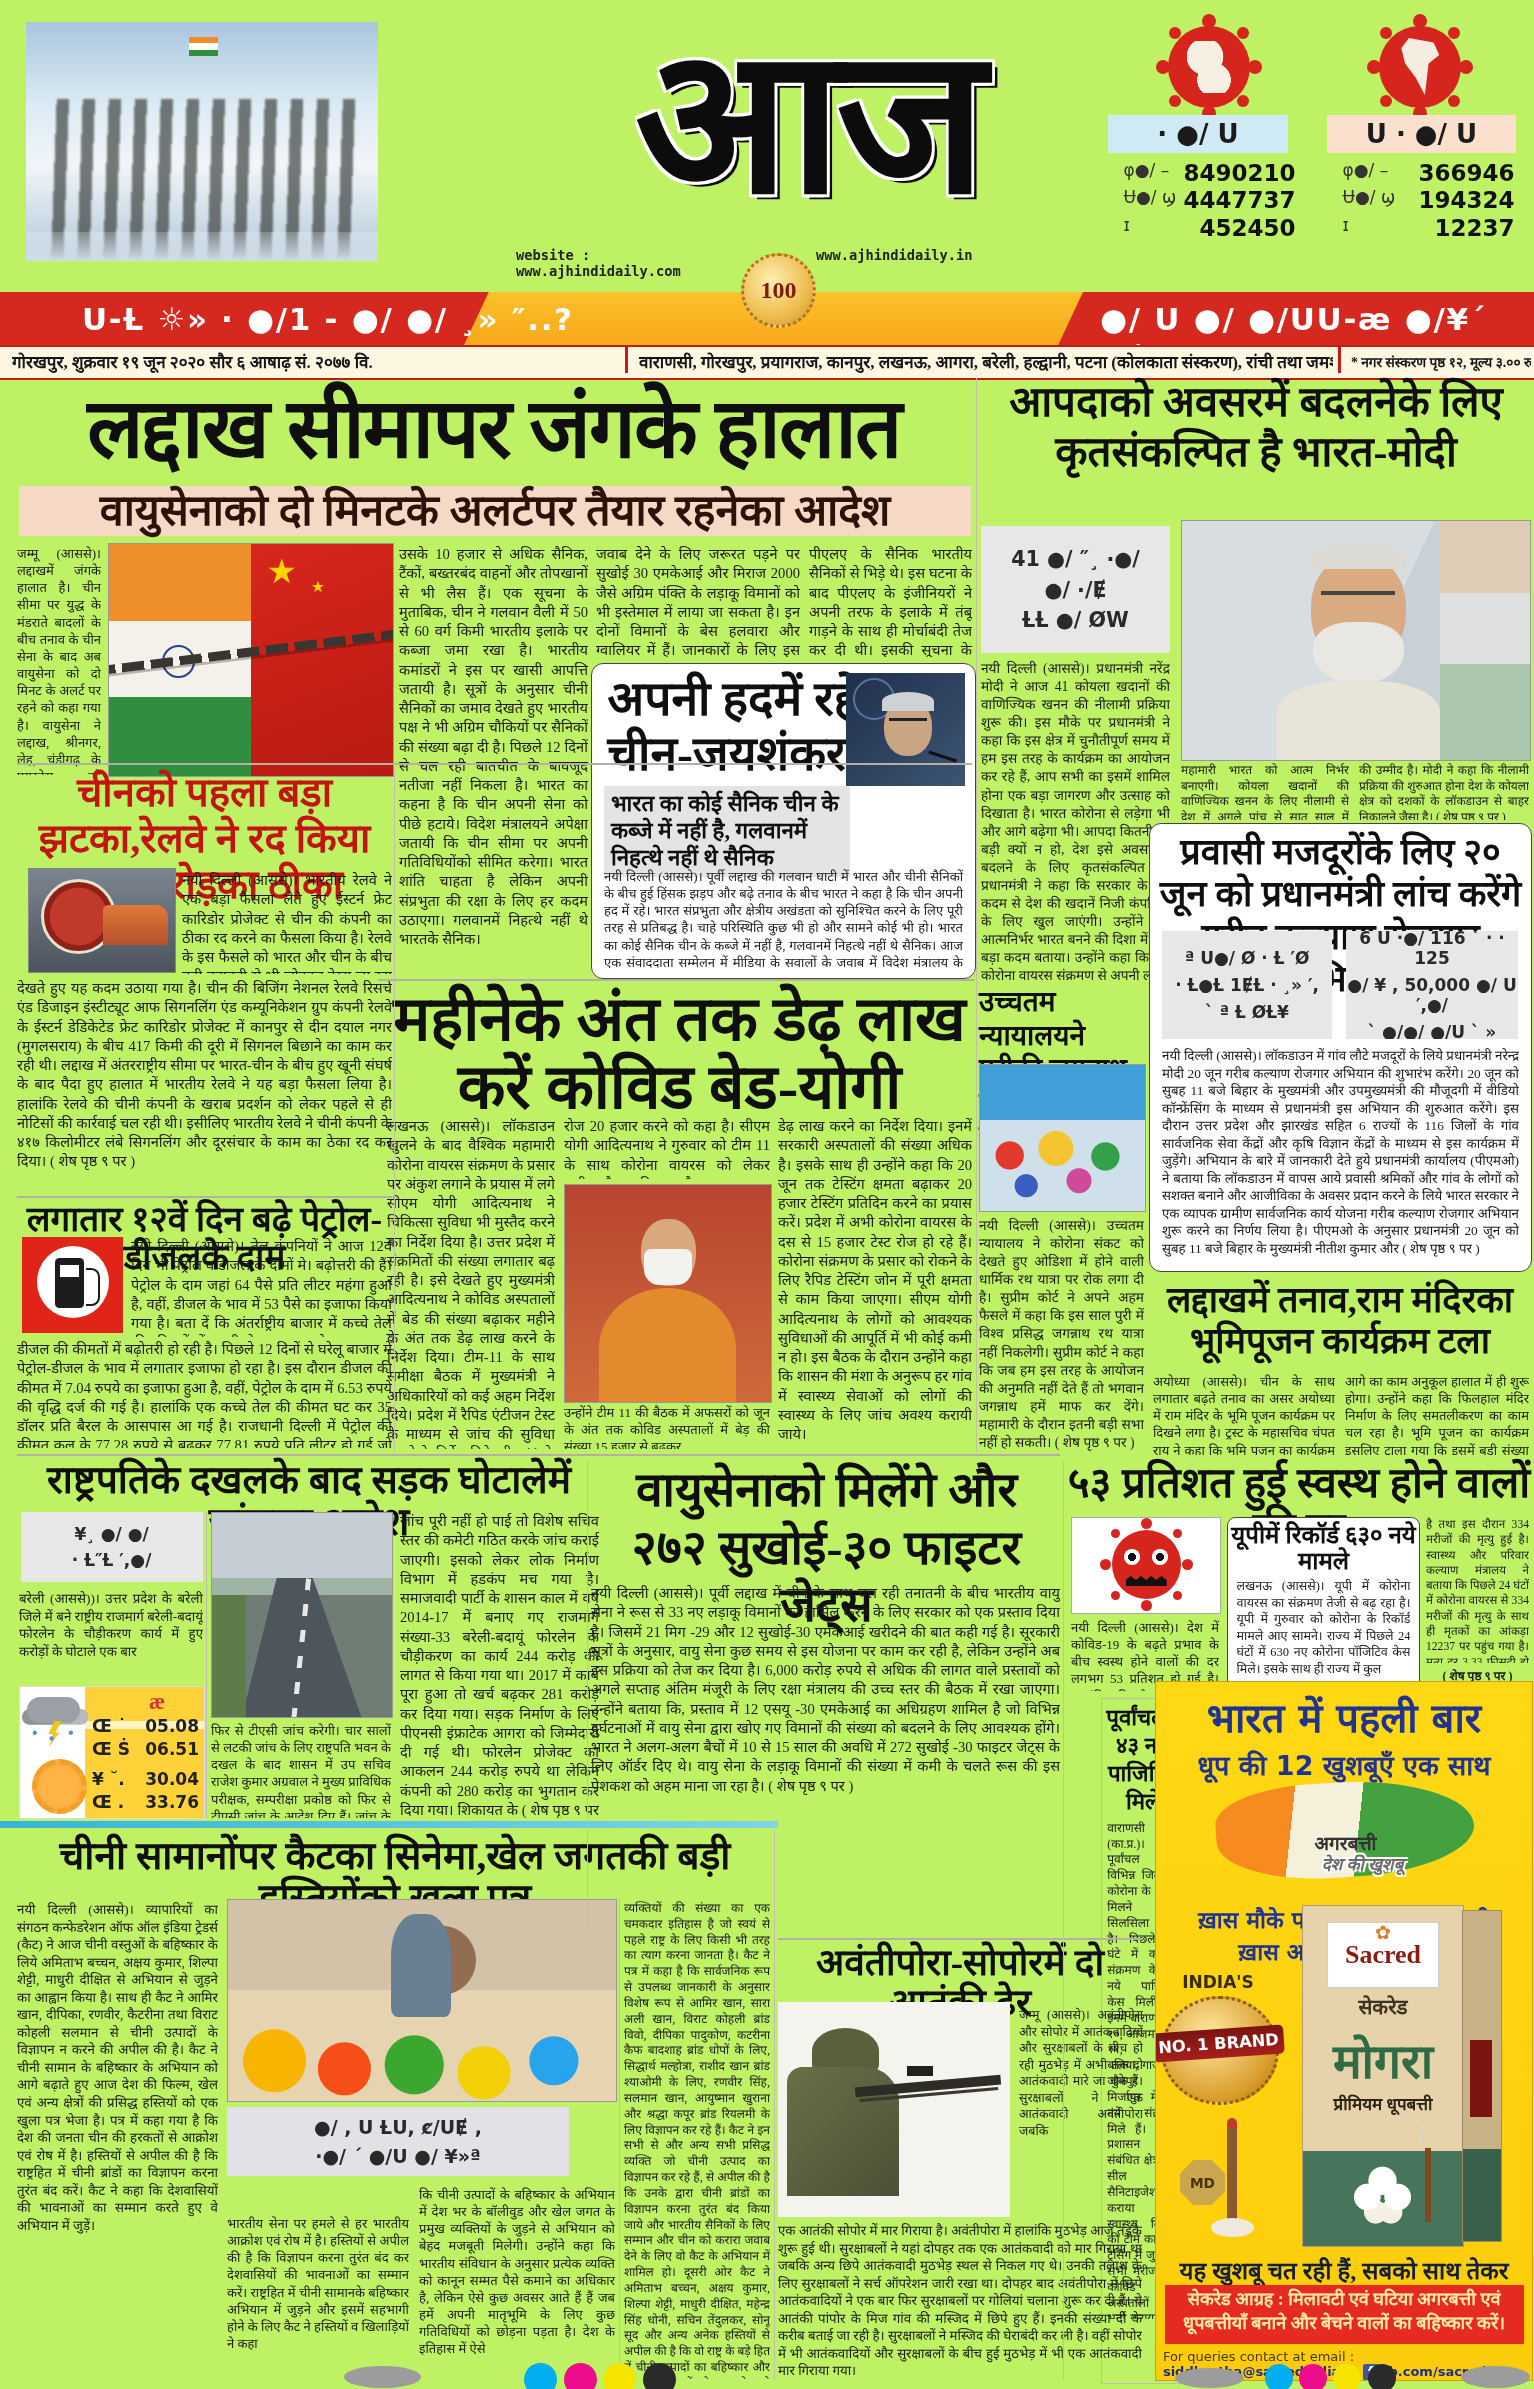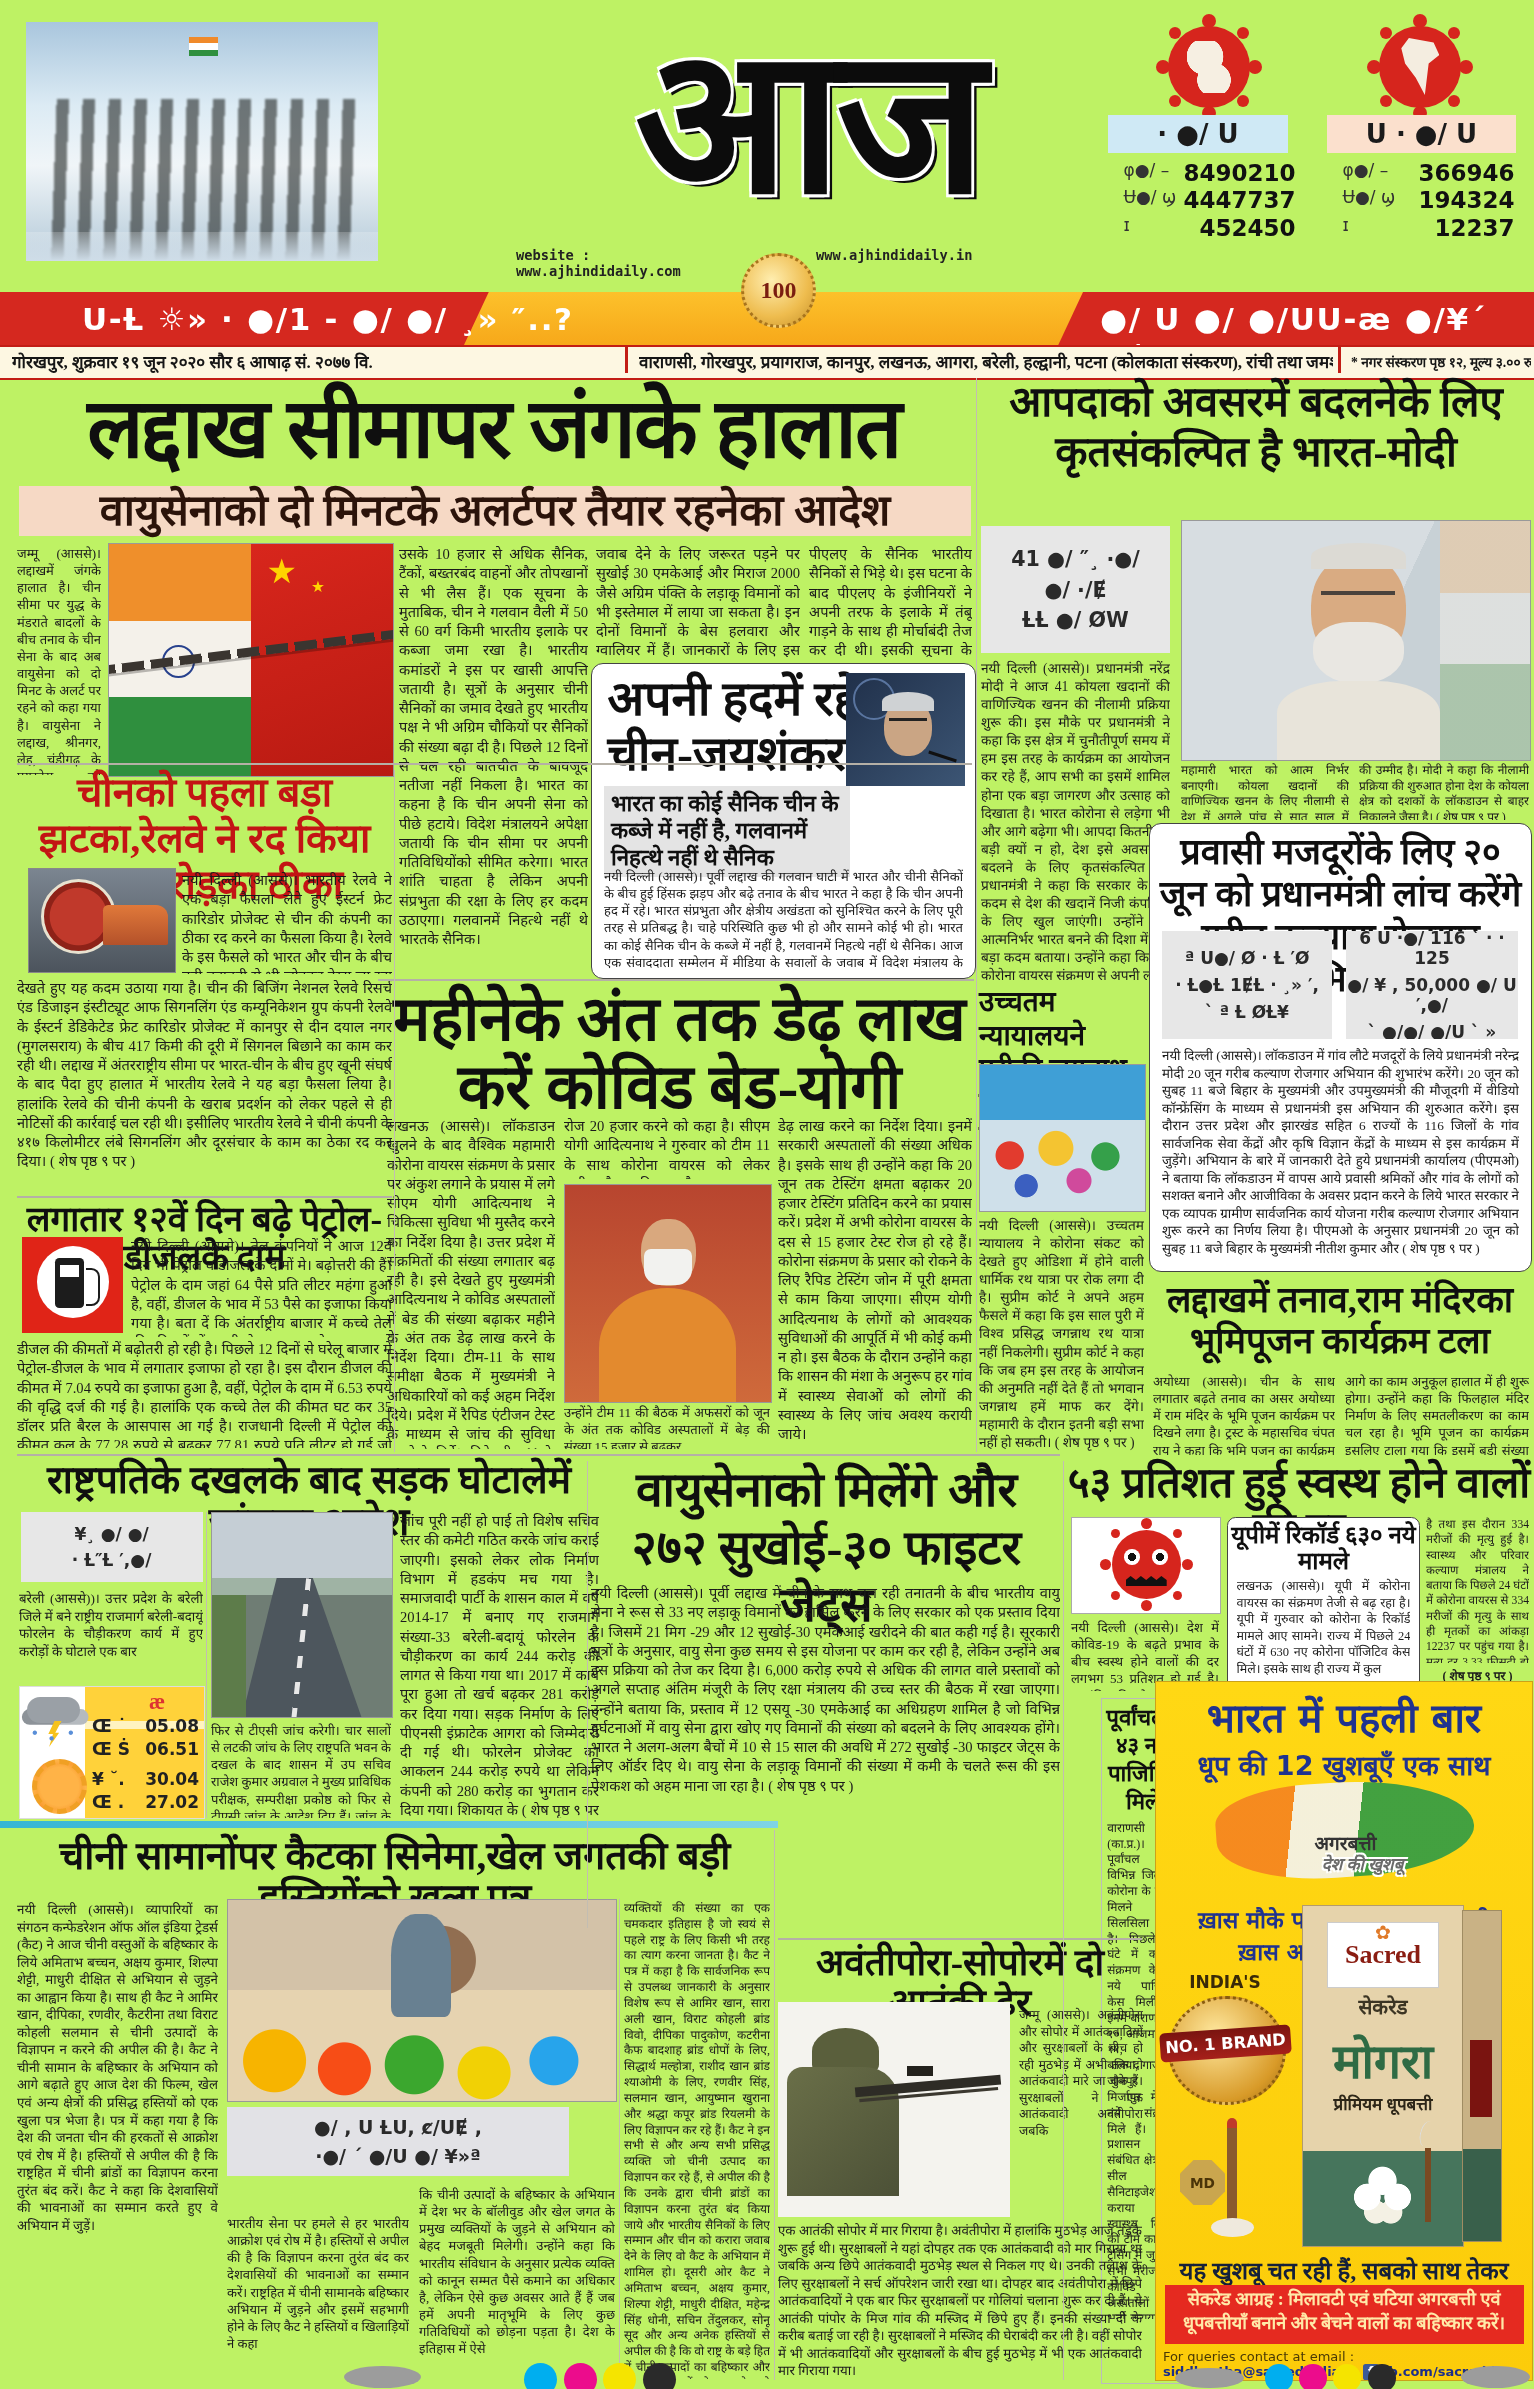--- a/index.html
+++ b/index.html
@@ -241,21 +241,21 @@
     <div class="abs wrow" style="left:72px;top:52px;width:107px;">
       <span>Œ Ṡ</span>
       <span>06.51</span>
     </div>
     <div class="abs wrow" style="left:72px;top:82px;width:107px;">
       <span>¥ ˘.</span>
       <span>30.04</span>
     </div>
     <div class="abs wrow" style="left:72px;top:105px;width:107px;">
       <span>Œ .</span>
-      <span>27.02</span>
+      <span>33.76</span>
     </div>
   </div>
   <div class="abs" style="left:211px;top:1512px;width:180px;height:204px;background:linear-gradient(180deg,#c5ced5 0 32%,#9fb3a4 32% 40%,#6f7d74 40%);overflow:hidden;border:0.9px solid #999;">
     <div class="abs" style="left:26px;top:65px;width:129px;height:155px;background:#4d565d;clip-path:polygon(30% 0,58% 0,100% 100%,0 100%);">
       <div class="abs" style="left:60px;top:0;width:5.2px;height:155px;background:repeating-linear-gradient(180deg,#e8e8e8 0 12px,transparent 12px 26px);transform:rotate(6deg);"></div>
     </div>
     <div class="abs" style="left:0;top:82px;width:34px;height:122px;background:#5d7c4a;"></div>
   </div>
   <div class="abs bd j" style="left:211px;top:1722px;width:180px;height:96px;font-size:13px;">फिर से टीएसी जांच करेगी। चार सालों से लटकी जांच के लिए राष्ट्रपति भवन के दखल के बाद शासन में उप सचिव राजेश कुमार अग्रवाल ने मुख्य प्राविधिक परीक्षक, सम्परीक्षा प्रकोष्ठ को फिर से टीएसी जांच के आदेश दिए हैं। जांच के लिए 30 जून तक का समय दिया गया है अगर इस तिथि तक</div>
   <div class="abs bd j" style="left:400px;top:1512px;width:199px;height:306px;">जांच पूरी नहीं हो पाई तो विशेष सचिव स्तर की कमेटी गठित करके जांच कराई जाएगी। इसको लेकर लोक निर्माण विभाग में हडकंप मच गया है। समाजवादी पार्टी के शासन काल में वर्ष 2014-17 में बनाए गए राजमार्ग संख्या-33 बरेली-बदायूं फोरलेन के चौड़ीकरण का कार्य 244 करोड़ की लागत से किया गया था। 2017 में कार्य पूरा हुआ तो खर्च बढ़कर 281 करोड़ कर दिया गया। सड़क निर्माण के लिए पीएनसी इंफ्राटेक आगरा को जिम्मेदारी दी गई थी। फोरलेन प्रोजेक्ट का आकलन 244 करोड़ रुपये था लेकिन कंपनी को 280 करोड़ का भुगतान कर दिया गया। शिकायत के  ( शेष पृष्ठ ९ पर )</div>
@@ -319,21 +319,21 @@
   <div class="abs" style="left:1155px;top:1681px;width:376px;height:698px;background:linear-gradient(180deg,#ffd814,#fccc0a);border:1.7px solid #caa21a;overflow:hidden;">
     <div class="adblue ctr" style="font-size:40px;margin-top:6.9px;">भारत में पहली बार</div>
     <div class="adblue ctr" style="font-size:27px;margin-top:1.7px;">धूप की 12 खुशबूएँ एक साथ</div>
     <div class="abs" style="left:60px;top:91px;width:258px;height:112px;">
       <div class="abs" style="left:0;top:8.6px;width:258px;height:95px;background:linear-gradient(100deg,#f58220 0 30%,#f3f3f0 30% 55%,#2e9b45 55%);border-radius:40% 60% 50% 50%;transform:rotate(-4deg);opacity:.9;"></div>
       <div class="abs ctr" style="left:52px;top:57px;width:155px;font-size:19px;font-weight:700;color:#333;">अगरबत्ती</div>
       <div class="abs ctr stk" style="left:69px;top:79px;width:155px;font-size:17px;font-style:italic;color:#6b6b6b;font-weight:700;">देश की खुशबू</div>
     </div>
     <div class="adblue ctr" style="font-size:23px;margin-top:120px;">ख़ास मौके पर ख़ास खुशबूओं वाली</div>
     <div class="adblue ctr" style="font-size:23px;">ख़ास अगरबत्तियाँ एवं धूप</div>
-    <div class="abs" style="left:9px;top:290px;width:120px;height:129px;">
+    <div class="abs" style="left:2px;top:290px;width:120px;height:129px;">
       <div class="ctr" style="font-family:'DejaVu Sans',sans-serif;font-weight:700;font-size:17px;color:#3a2a08;">INDIA'S</div>
       <div class="abs" style="left:3.4px;top:24px;width:112px;height:103px;border-radius:50%;background:radial-gradient(circle at 40% 35%,#ffe9a0,#d89a28 70%,#9c6a12);border:3.4px dotted #8a5c10;"></div>
       <div class="abs ctr" style="left:-5.2px;top:57px;width:131px;background:linear-gradient(180deg,#7a1410,#a6201a);color:#fff;font-family:'DejaVu Sans',sans-serif;font-weight:700;font-size:16.3px;padding:5.2px 0;transform:rotate(-4deg);border-radius:5.2px;">NO. 1 BRAND</div>
     </div>
     <div class="abs" style="left:146px;top:223px;width:203px;height:340px;">
       <div class="abs" style="left:0;top:0;width:160px;height:340px;background:linear-gradient(180deg,#e6d3ab 0 72%,#46755c 72%);border:1.7px solid #b39b6d;">
         <div class="abs ctr" style="left:24px;top:15.5px;width:110px;height:64px;background:#fff;border:0.9px solid #ccc;">
           <div style="font-size:19px;color:#e07b2a;line-height:19px;">✿</div>
           <div style="font-size:26px;font-weight:700;color:#8a1d12;line-height:26px;">Sacred</div>
         </div>

